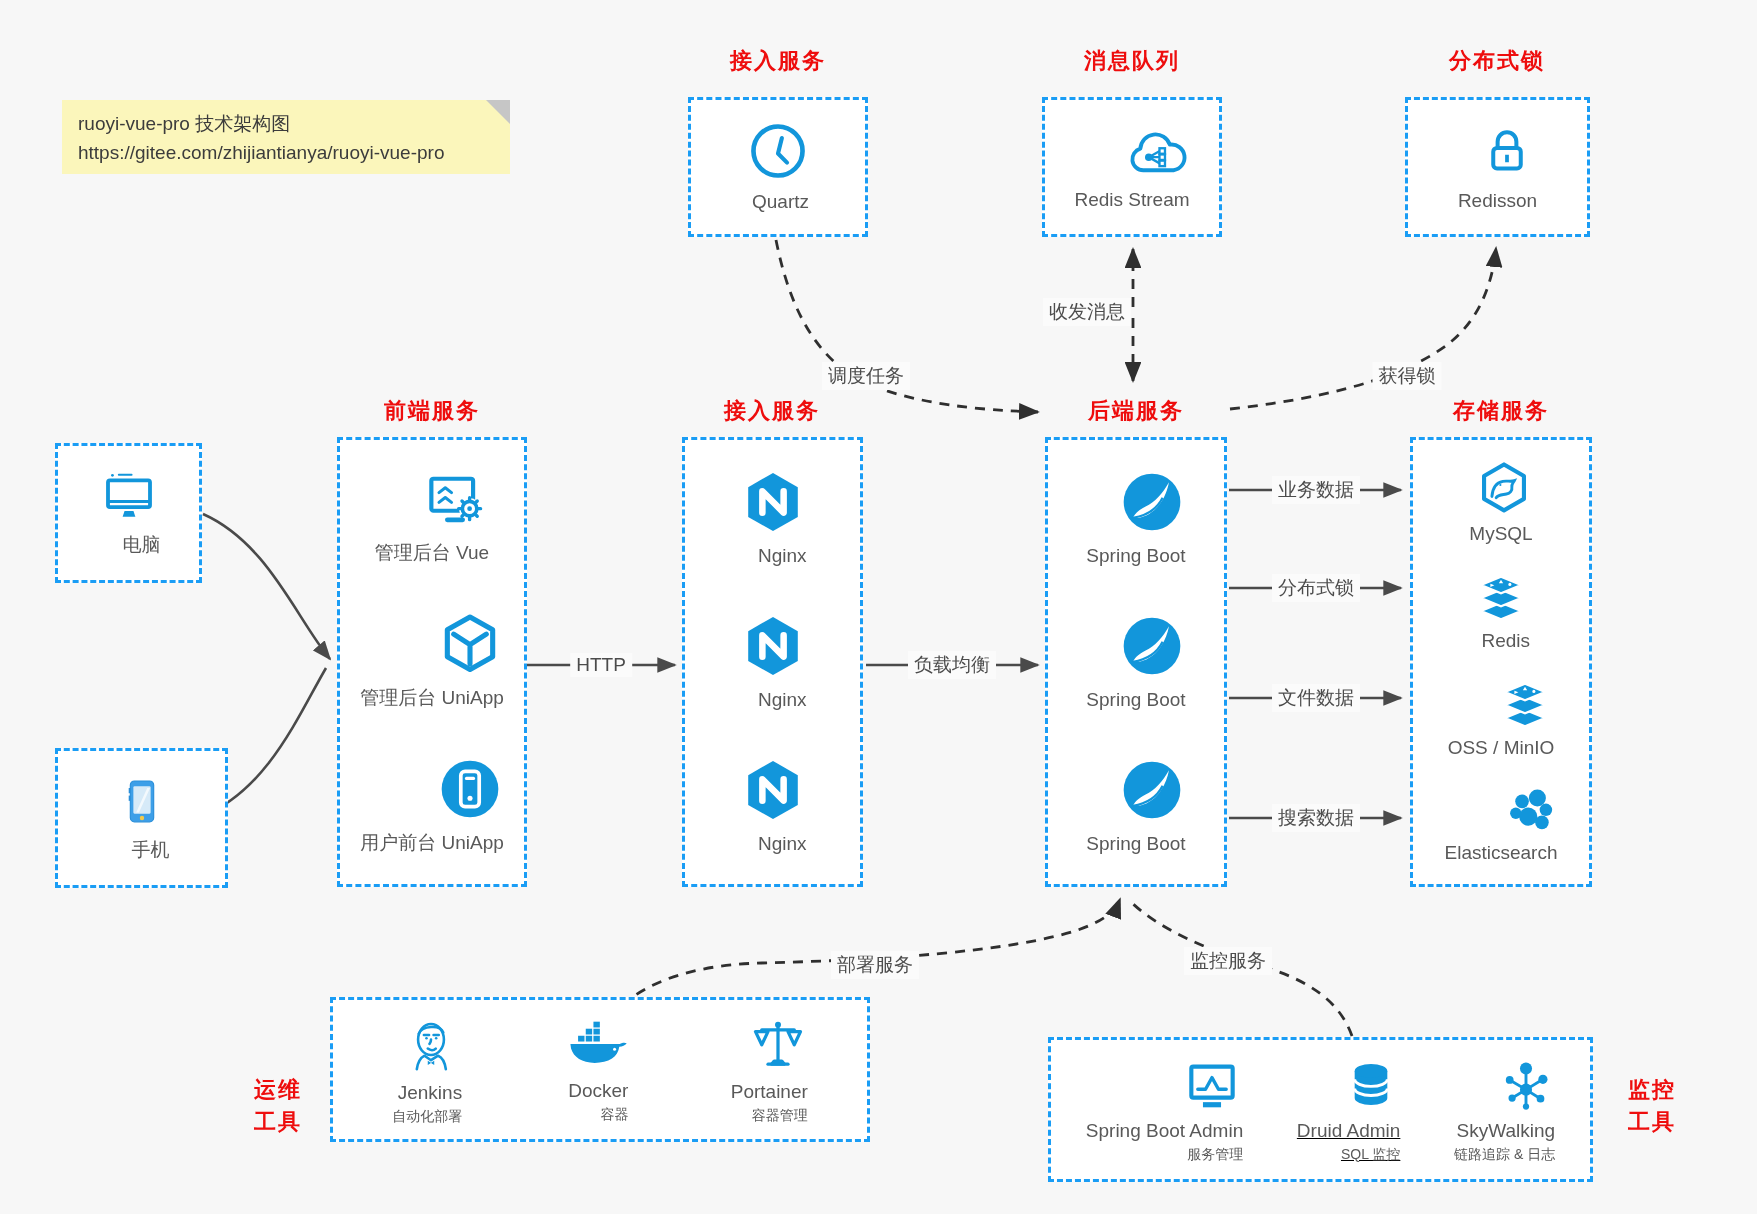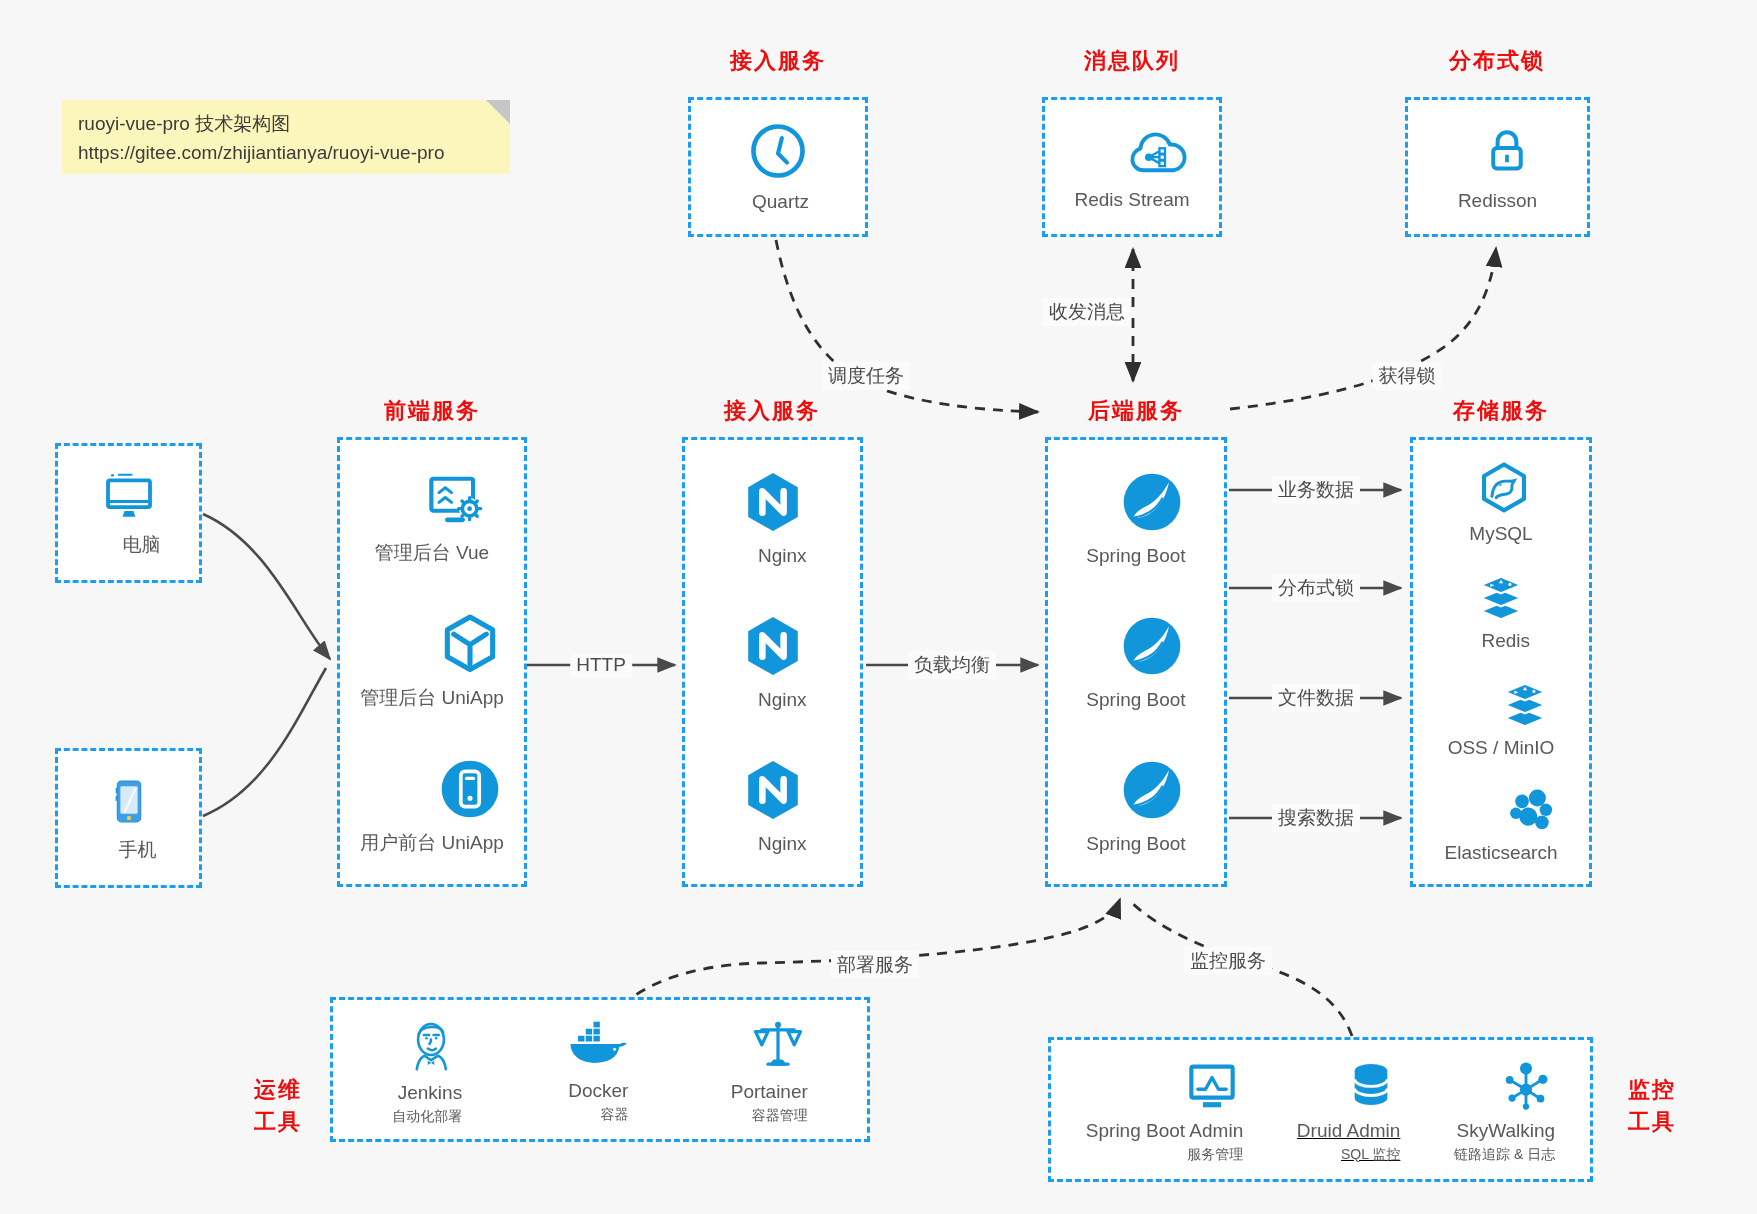--- a/index.html
+++ b/index.html
@@ -141,21 +141,21 @@
         <circle cx="11" cy="5" r="1.1" fill="#1296db"></circle>
         <path d="M16 4.5 h10" stroke="#1296db" stroke-width="1.6" stroke-linecap="round"></path>
         <rect x="7.5" y="9" width="33" height="21" rx="1.5" fill="none" stroke="#1296db" stroke-width="3"></rect>
         <line x1="7.5" y1="25.5" x2="40.5" y2="25.5" stroke="#1296db" stroke-width="2.4"></line>
         <path d="M20.5 33 h7 l1.5 4.5 h-10 z" fill="#1296db"></path>
       </svg>
       <div class="cell-label">电脑</div>
     </div>
   </div>
 
-  <div class="dashed-box v-box" style="left:55px;top:748px;width:147px;height:140px;">
+  <div class="dashed-box v-box" style="left:55px;top:748px;width:173px;height:140px;">
     <div class="cell">
       <svg class="icon" width="56" height="56" viewBox="0 0 48 48">
         <rect x="12.6" y="12" width="1.6" height="4.5" fill="#2b8fd9"></rect>
         <rect x="12.6" y="18.5" width="1.6" height="4.5" fill="#2b8fd9"></rect>
         <rect x="14" y="6" width="20" height="35" rx="3.5" fill="#3d9fe8" stroke="#2b8fd9" stroke-width="1"></rect>
         <rect x="16.6" y="10.5" width="14.8" height="23.5" rx="1" fill="#d6eaf8"></rect>
         <path d="M19 33 L28.5 12 h2.4 L21.4 33 Z" fill="#ffffff" opacity="0.7"></path>
         <circle cx="24" cy="37.7" r="1.9" fill="#f2c94c"></circle>
       </svg>
       <div class="cell-label">手机</div>

